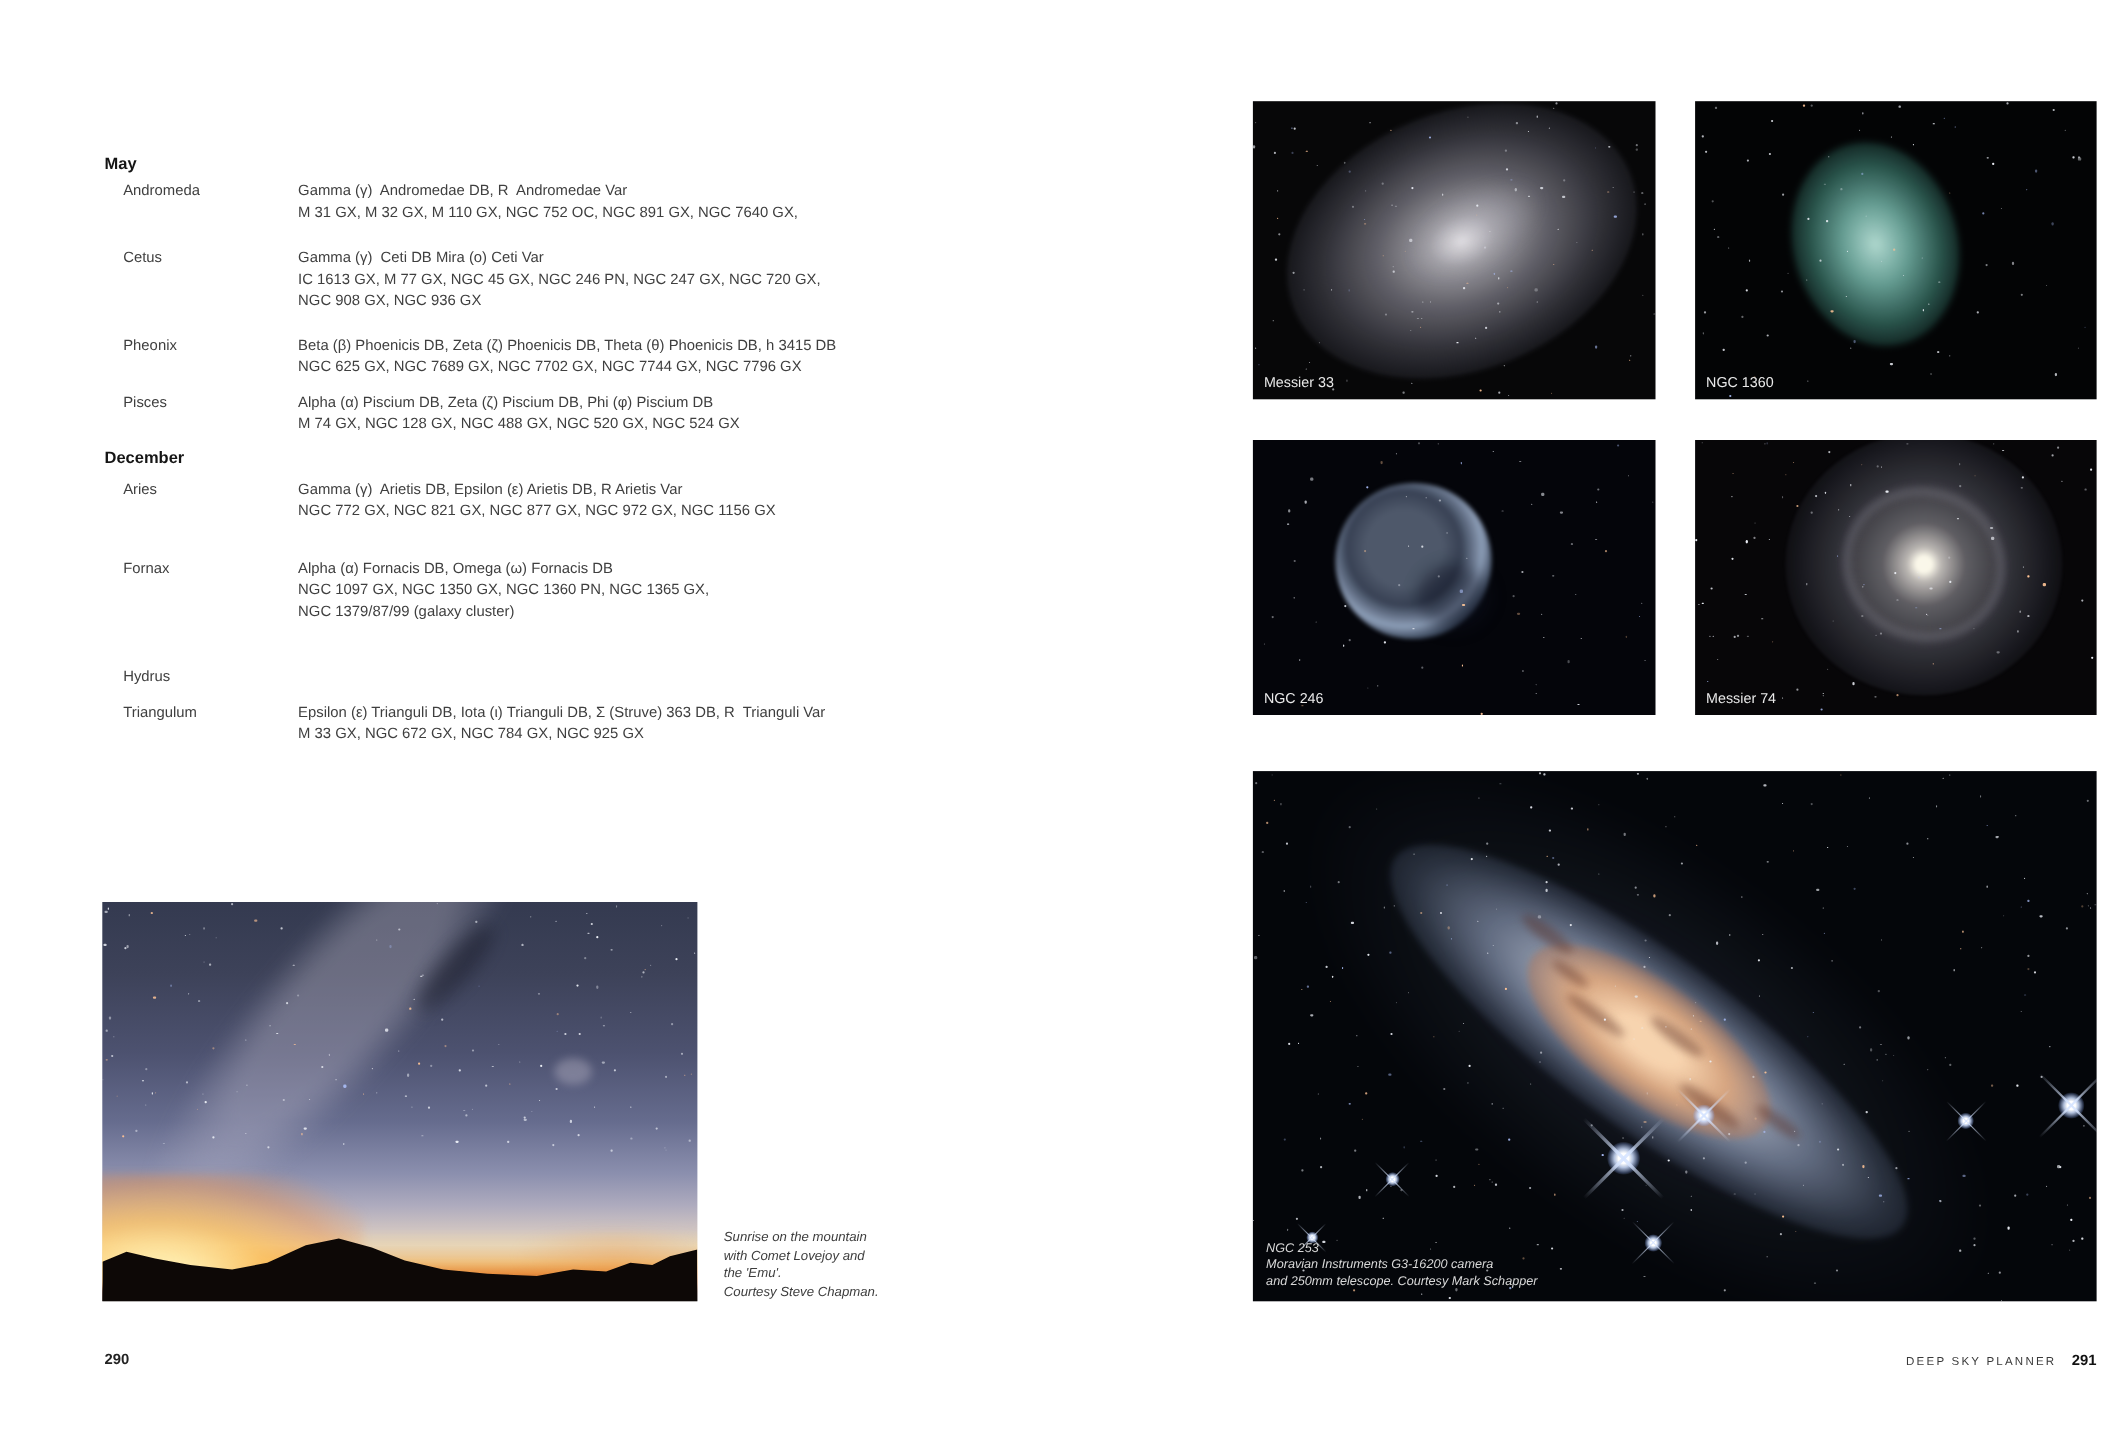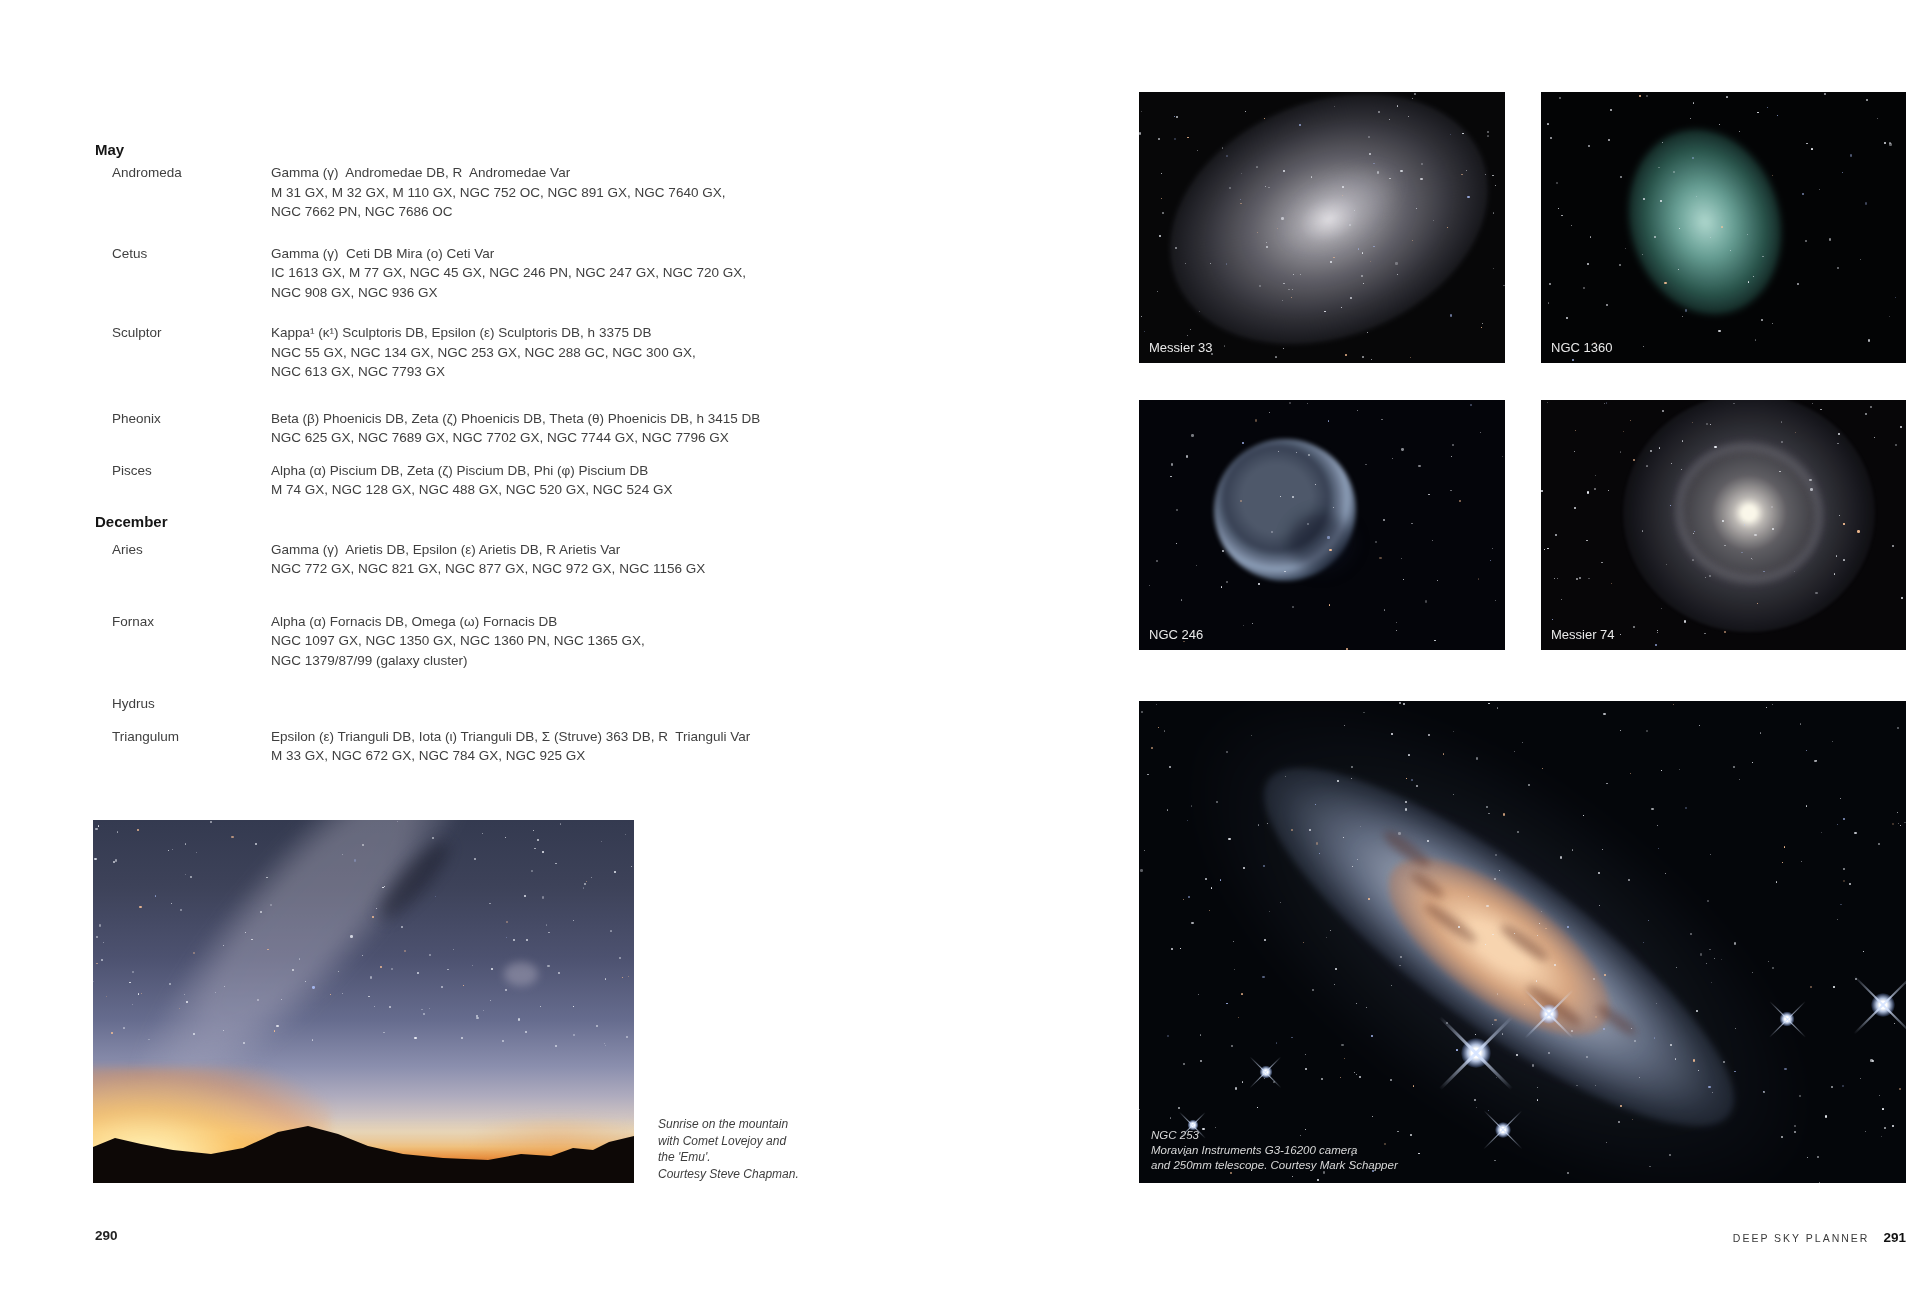--- a/index.html
+++ b/index.html
@@ -137,41 +137,32 @@
 
   <div class="obs-table">
 
     <div class="month-head first">May</div>
 
     <div class="trow" style="margin-bottom:22px">
       <div class="cname">Andromeda</div>
       <div class="cdesc">
         <div class="dline">Gamma (γ)  Andromedae DB, R  Andromedae Var</div>
         <div class="dline">M 31 GX, M 32 GX, M 110 GX, NGC 752 OC, NGC 891 GX, NGC 7640 GX,</div>
-        <div class="dline">NGC 7662 PN, NGC 7686 OC</div>
       </div>
     </div>
 
     <div class="trow" style="margin-bottom:21px">
       <div class="cname">Cetus</div>
       <div class="cdesc">
         <div class="dline">Gamma (γ)  Ceti DB Mira (ο) Ceti Var</div>
         <div class="dline">IC 1613 GX, M 77 GX, NGC 45 GX, NGC 246 PN, NGC 247 GX, NGC 720 GX,</div>
         <div class="dline">NGC 908 GX, NGC 936 GX</div>
       </div>
     </div>
 
-    <div class="trow" style="margin-bottom:27px">
-      <div class="cname">Sculptor</div>
-      <div class="cdesc">
-        <div class="dline">Kappa¹ (κ¹) Sculptoris DB, Epsilon (ε) Sculptoris DB, h 3375 DB</div>
-        <div class="dline">NGC 55 GX, NGC 134 GX, NGC 253 GX, NGC 288 GC, NGC 300 GX,</div>
-        <div class="dline">NGC 613 GX, NGC 7793 GX</div>
-      </div>
-    </div>
 
     <div class="trow" style="margin-bottom:13px">
       <div class="cname">Pheonix</div>
       <div class="cdesc">
         <div class="dline">Beta (β) Phoenicis DB, Zeta (ζ) Phoenicis DB, Theta (θ) Phoenicis DB, h 3415 DB</div>
         <div class="dline">NGC 625 GX, NGC 7689 GX, NGC 7702 GX, NGC 7744 GX, NGC 7796 GX</div>
       </div>
     </div>
 
     <div class="trow" style="margin-bottom:13px">
@@ -185,21 +176,21 @@
     <div class="month-head" style="margin-bottom:5px">December</div>
 
     <div class="trow" style="margin-bottom:33px">
       <div class="cname">Aries</div>
       <div class="cdesc">
         <div class="dline">Gamma (γ)  Arietis DB, Epsilon (ε) Arietis DB, R Arietis Var</div>
         <div class="dline">NGC 772 GX, NGC 821 GX, NGC 877 GX, NGC 972 GX, NGC 1156 GX</div>
       </div>
     </div>
 
-    <div class="trow" style="margin-bottom:24px">
+    <div class="trow" style="margin-bottom:40px">
       <div class="cname">Fornax</div>
       <div class="cdesc">
         <div class="dline">Alpha (α) Fornacis DB, Omega (ω) Fornacis DB</div>
         <div class="dline">NGC 1097 GX, NGC 1350 GX, NGC 1360 PN, NGC 1365 GX,</div>
         <div class="dline">NGC 1379/87/99 (galaxy cluster)</div>
       </div>
     </div>
 
     <div class="trow" style="margin-bottom:13px">
       <div class="cname">Hydrus</div>

